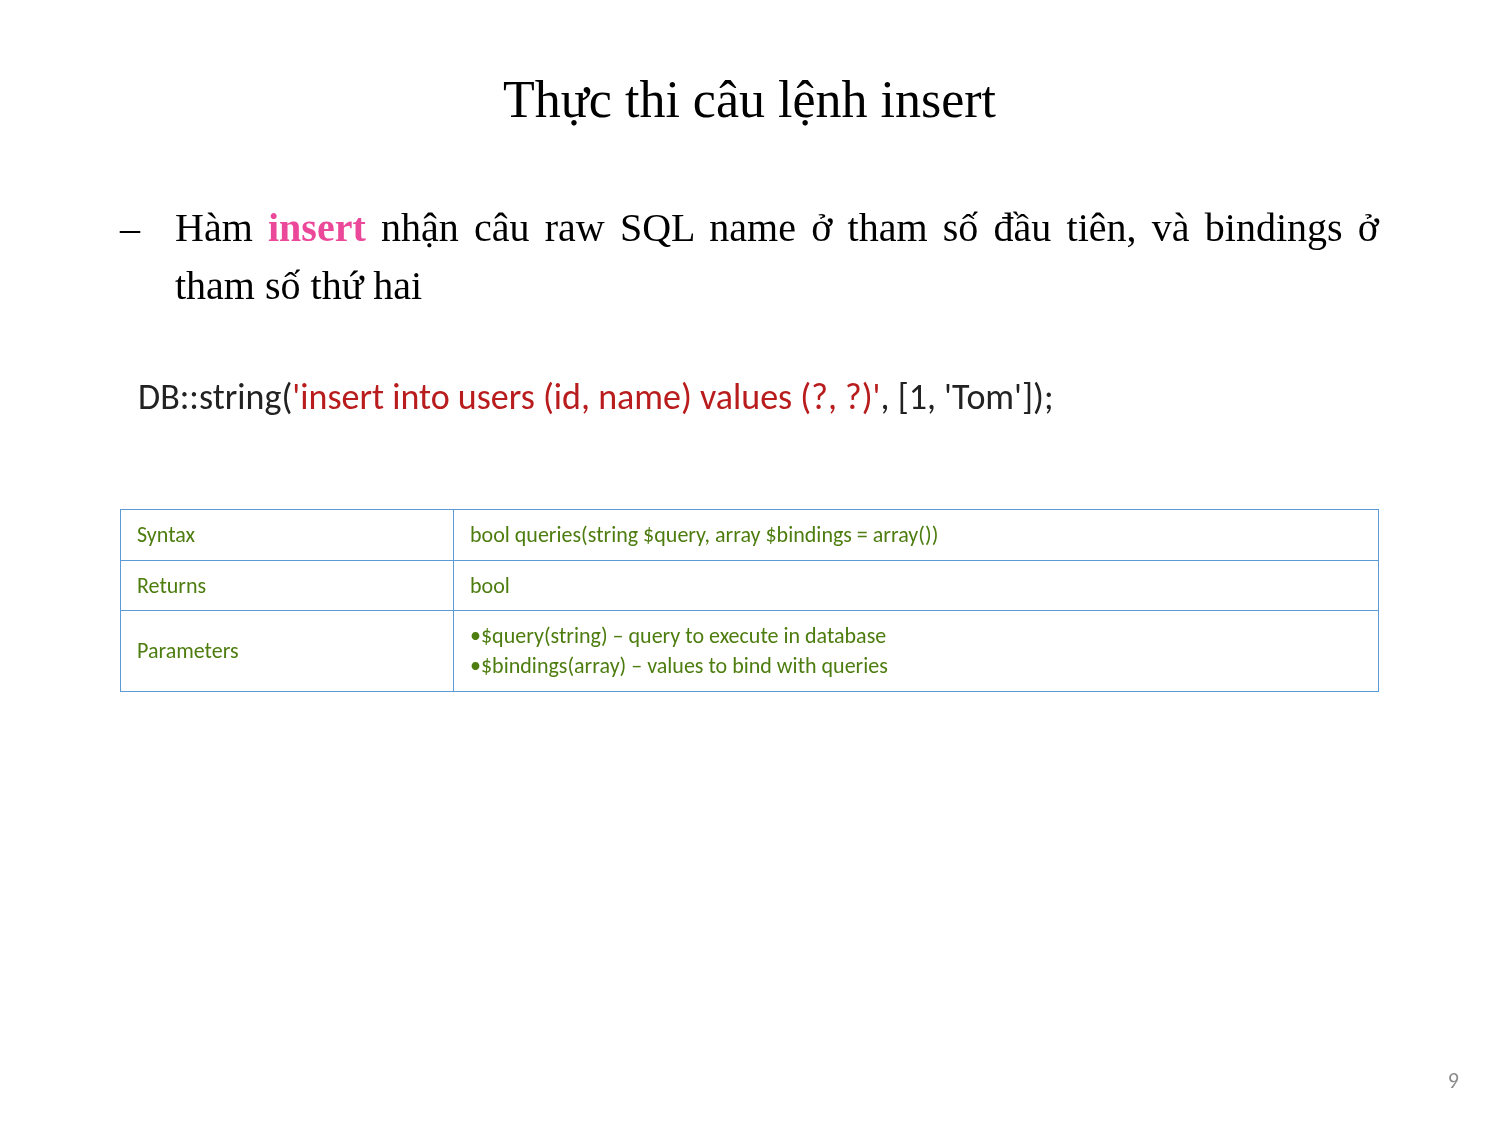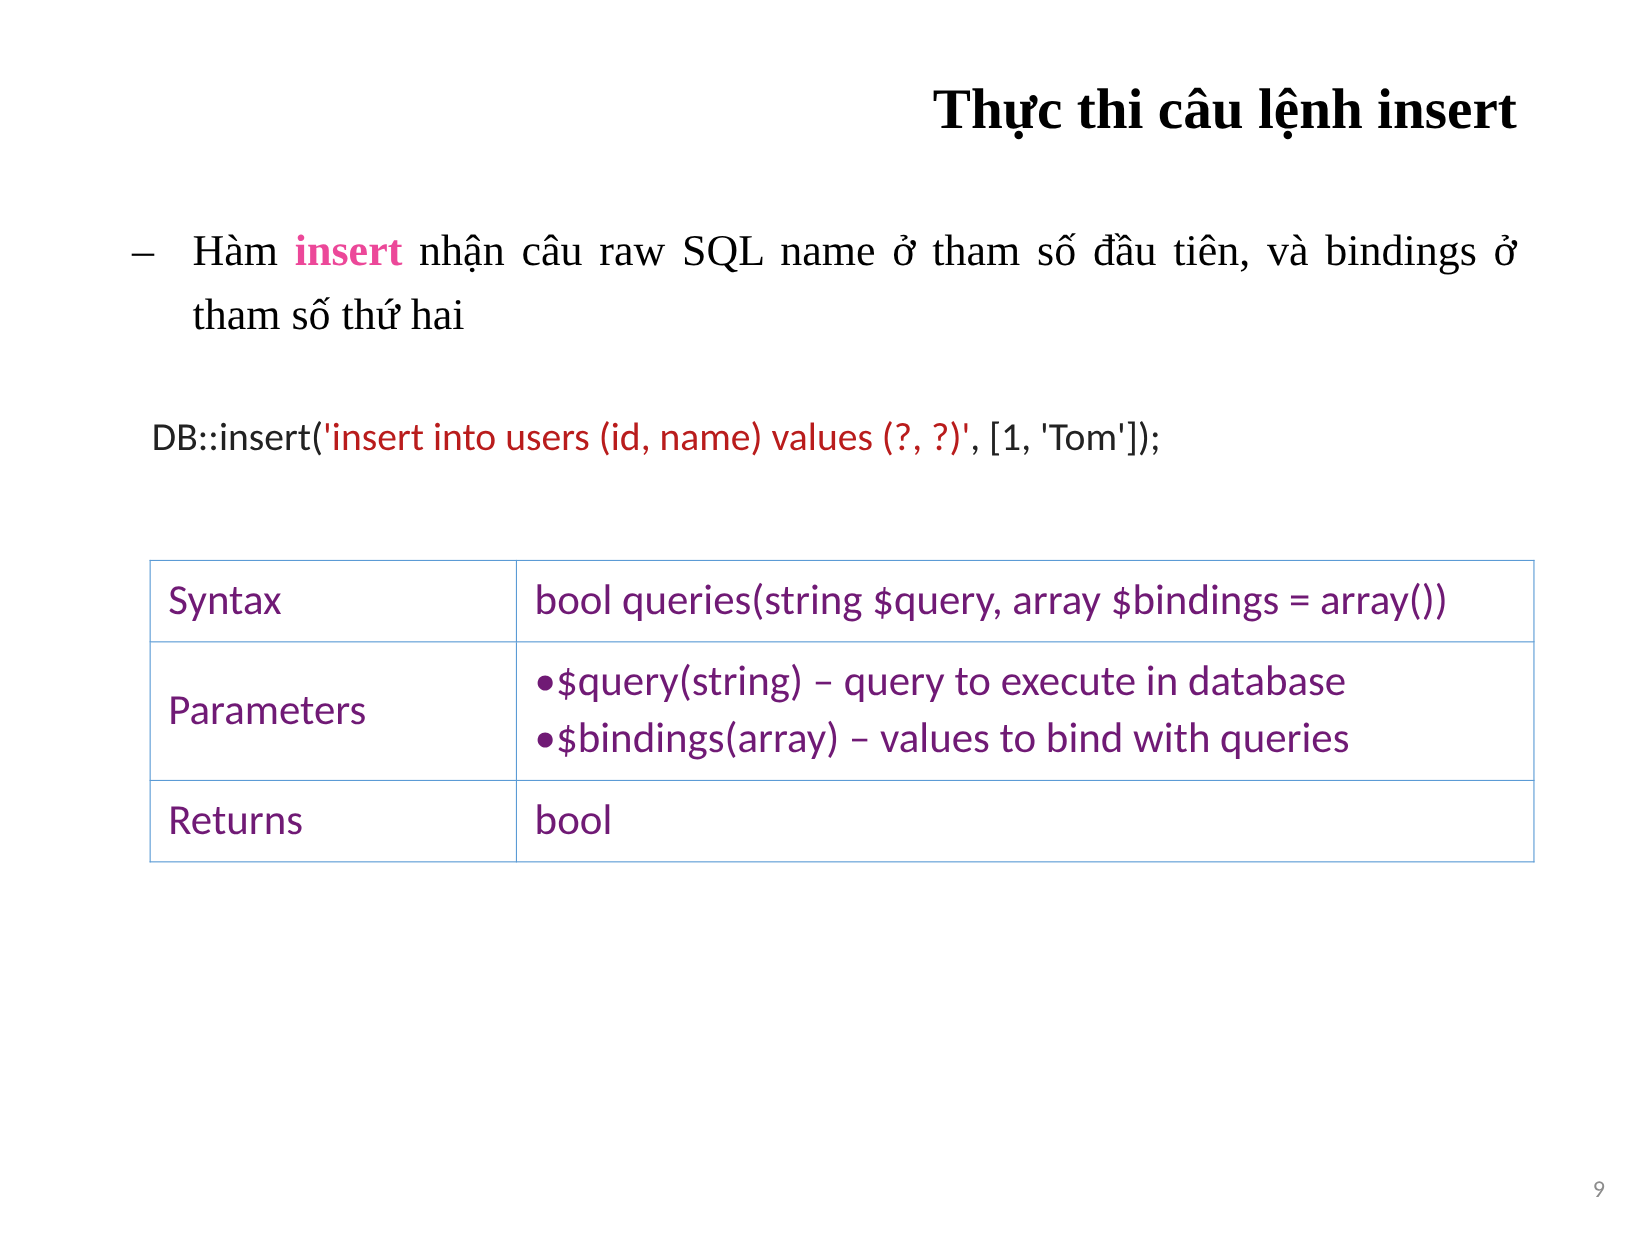--- a/index.html
+++ b/index.html
@@ -12,22 +12,22 @@
     color: #000;
   }
   .slide {
     position: relative;
     width: 100%;
     height: 100%;
     box-sizing: border-box;
     padding: 70px 120px 40px 120px;
   }
   .title {
-    text-align: right;
-    font-weight: bold;
+    text-align: center;
+    font-weight: normal;
     font-size: 52px;
     margin: 0 0 70px 0;
   }
   .bullet-row {
     display: flex;
     align-items: flex-start;
     font-size: 40px;
     line-height: 1.45;
     margin-bottom: 60px;
   }
@@ -51,23 +51,22 @@
     color: #222;
     margin: 0 0 90px 18px;
   }
   .code-line .sql {
     color: #b91c1c;
   }
   table.api {
     border-collapse: collapse;
     width: 100%;
     font-family: Calibri, Arial, sans-serif;
-    font-size: 39px;
-    color: #701a75;
-    margin-left: 16px;
+    font-size: 22px;
+    color: #4d7c0f;
   }
   table.api td {
     border: 1px solid #5b9bd5;
     padding: 10px 16px;
     vertical-align: middle;
     line-height: 1.35;
   }
   table.api td.label {
     width: 300px;
   }
@@ -88,38 +87,38 @@
   <h1 class="title">Thực thi câu lệnh insert</h1>
 
   <div class="bullet-row">
     <div class="bullet-dash">–</div>
     <div class="bullet-text">
       <span>Hàm </span><span class="kw">insert</span><span> nhận câu raw SQL name ở tham số đầu tiên, và bindings ở tham số thứ hai</span>
     </div>
   </div>
 
   <div class="code-line">
-    <span>DB::insert(</span><span class="sql">'insert into users (id, name) values (?, ?)'</span><span>, [1, 'Tom']);</span>
+    <span>DB::string(</span><span class="sql">'insert into users (id, name) values (?, ?)'</span><span>, [1, 'Tom']);</span>
   </div>
 
   <table class="api">
     <tbody>
         <tr>
       <td class="label">Syntax</td>
       <td>bool queries(string $query, array $bindings = array())</td>
     </tr>
     <tr>
+      <td class="label">Returns</td>
+      <td>bool</td>
+    </tr>
+    <tr>
       <td class="label">Parameters</td>
       <td>
         <span>•$query(string) – query to execute in database</span><br>
         <span>•$bindings(array) – values to bind with queries</span>
       </td>
-    </tr>
-    <tr>
-      <td class="label">Returns</td>
-      <td>bool</td>
     </tr>
   </tbody>
     </table>
 
   <div class="page-num">9</div>
 
 </div>
 
 </body></html>

